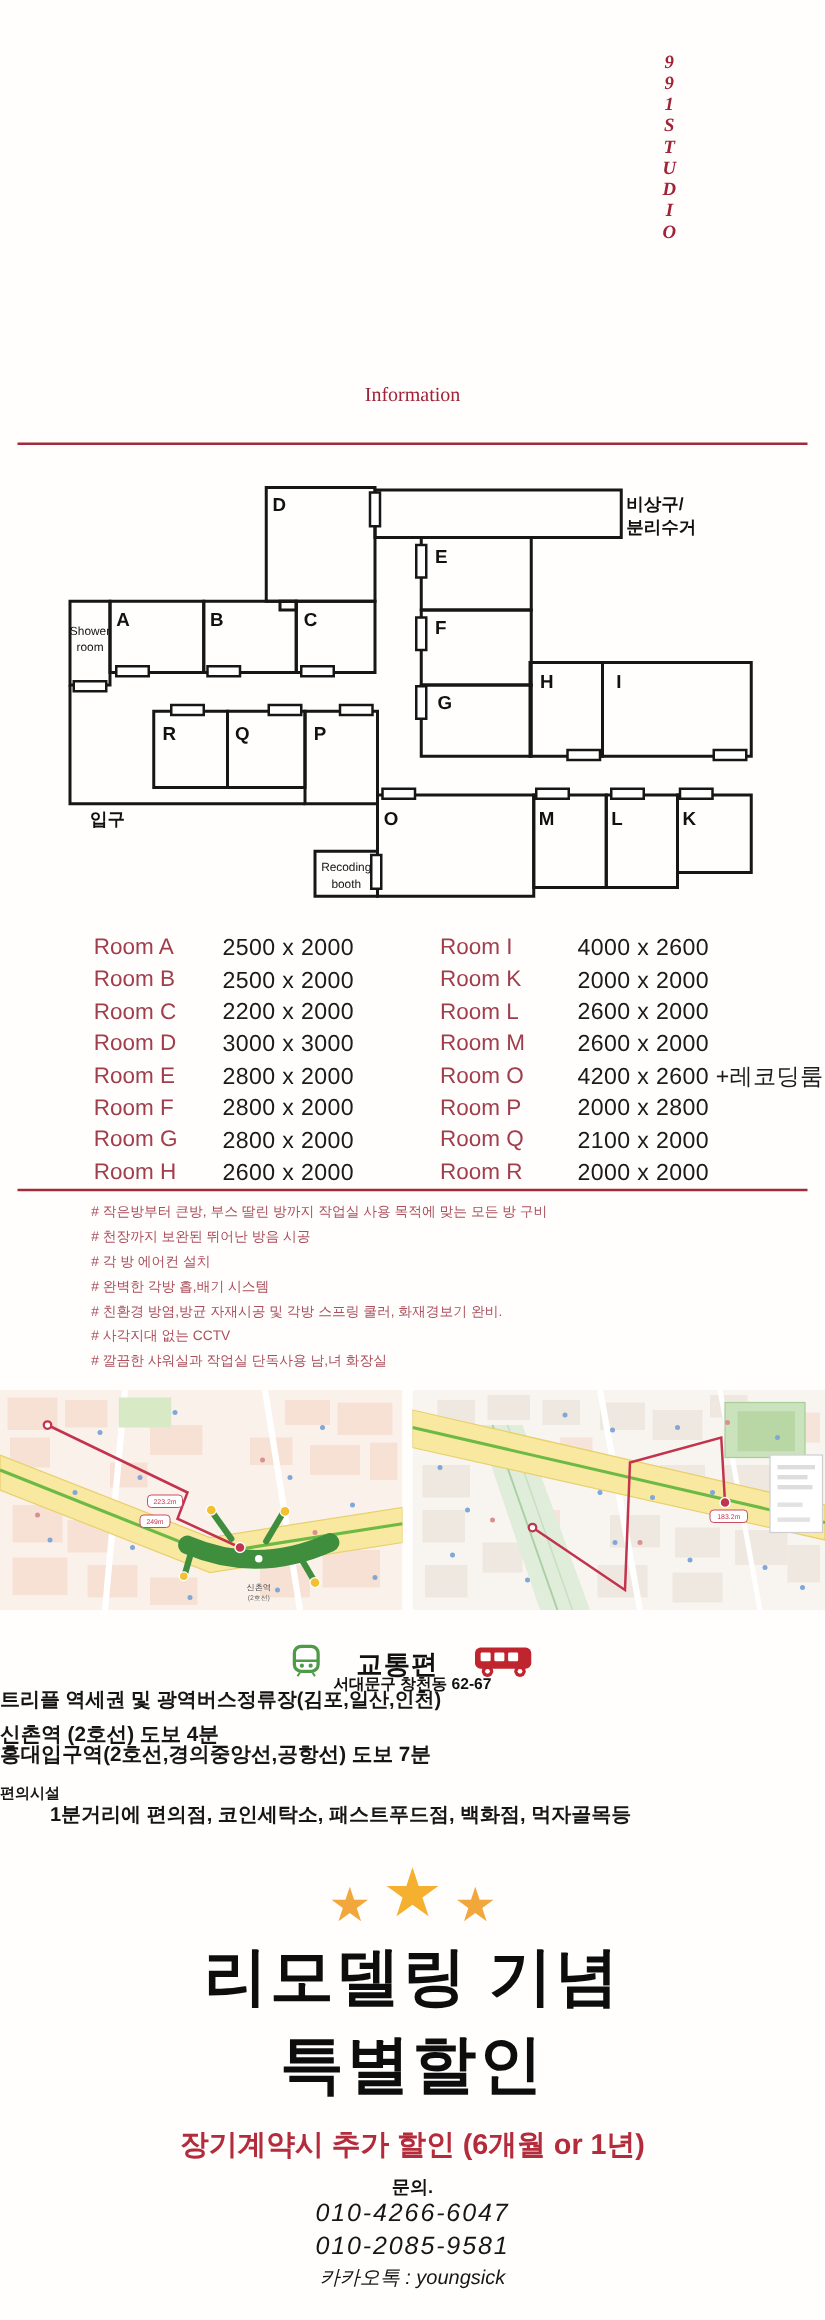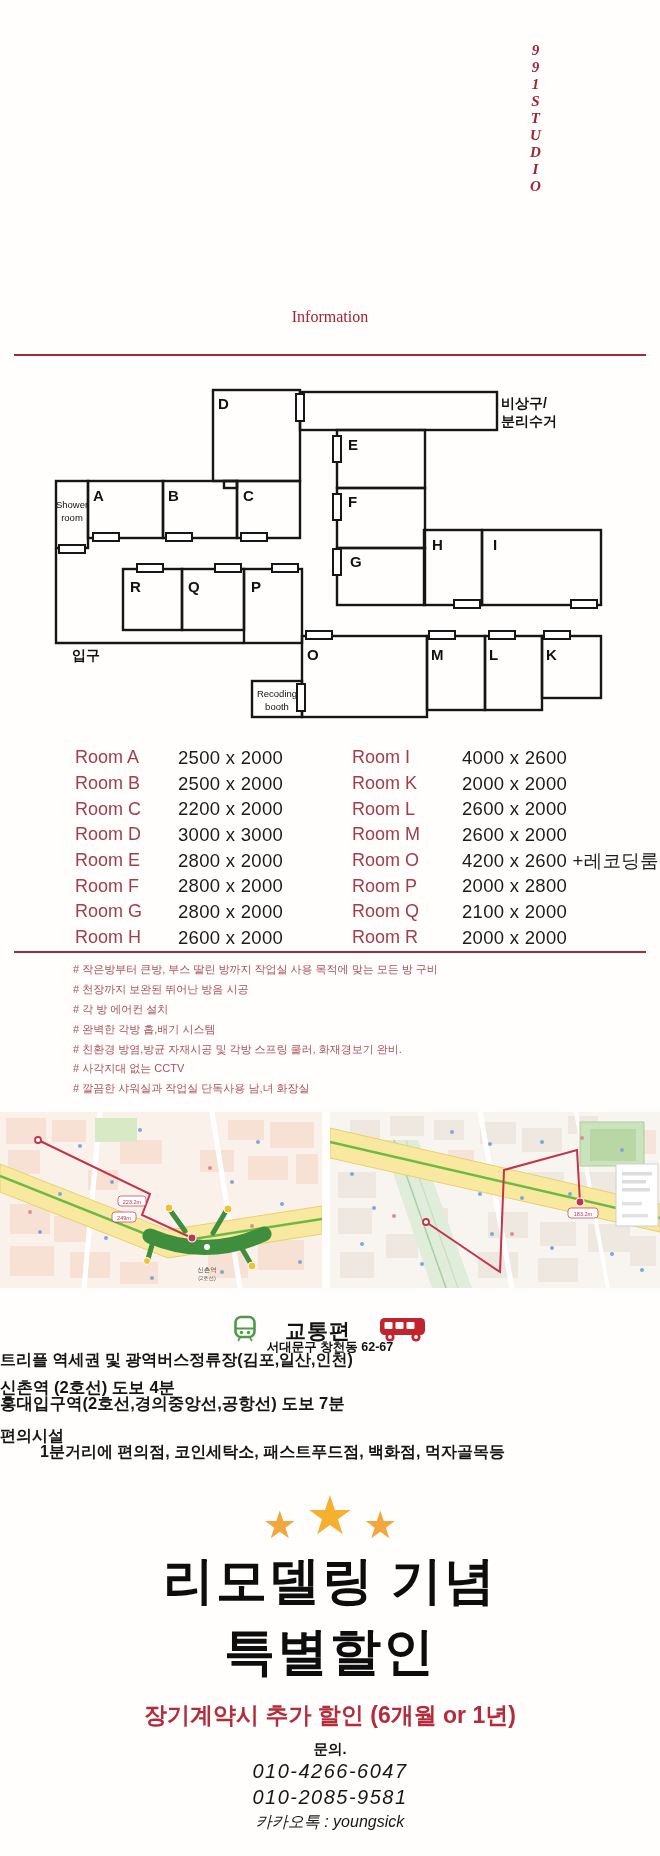--- a/index.html
+++ b/index.html
@@ -39,21 +39,21 @@
   #map-right{position:absolute;left:330px;top:1112px;}
   #map-left text,#map-right text{font-family:"Liberation Sans",sans-serif;}
   
   .addr{position:absolute;top:1299px;width:100%;text-align:center;font-size:12.5px;font-weight:700;color:#111;margin-top:40px;}
   .transport{position:absolute;top:1314px;width:100%;display:flex;justify-content:center;align-items:center;gap:28px;}
   .transport-title{font-size:21px;font-weight:700;color:#111;letter-spacing:1px;}
   .tline{position:absolute;width:100%;text-align:left;font-weight:700;color:#151515;}
   .tline1{top:1350px;font-size:16px;}
   .tline2{top:1377px;font-size:16.5px;}
   .tline3{top:1393px;font-size:16.5px;}
-  .fac-title{top:1426px;font-size:16px;}
+  .fac-title{top:1426px;font-size:12px;}
   .fac-line{top:1442px;font-size:16px;padding-left:40px;}
   
   .stars{position:absolute;top:1488px;width:100%;display:flex;justify-content:center;align-items:flex-start;gap:9px;}
   .star{color:#F2A73C;font-size:38px;line-height:1;margin-top:18px;}
   .star.mid{color:#F5B02F;font-size:54px;margin-top:0;}
   .promo{position:absolute;width:100%;text-align:center;font-size:51px;font-weight:800;color:#0d0d0d;letter-spacing:2px;}
   .promo1{top:1547px;}.promo2{top:1618px;}
   .discount{position:absolute;top:1700px;width:100%;text-align:center;font-size:23px;font-weight:700;color:#B42C3C;}
   .contact-label{position:absolute;top:1740px;width:100%;text-align:center;font-size:14.5px;font-weight:700;color:#111;}
   .phone{position:absolute;width:100%;text-align:center;font-size:20px;font-weight:500;color:#161616;font-style:italic;letter-spacing:1.5px;}

